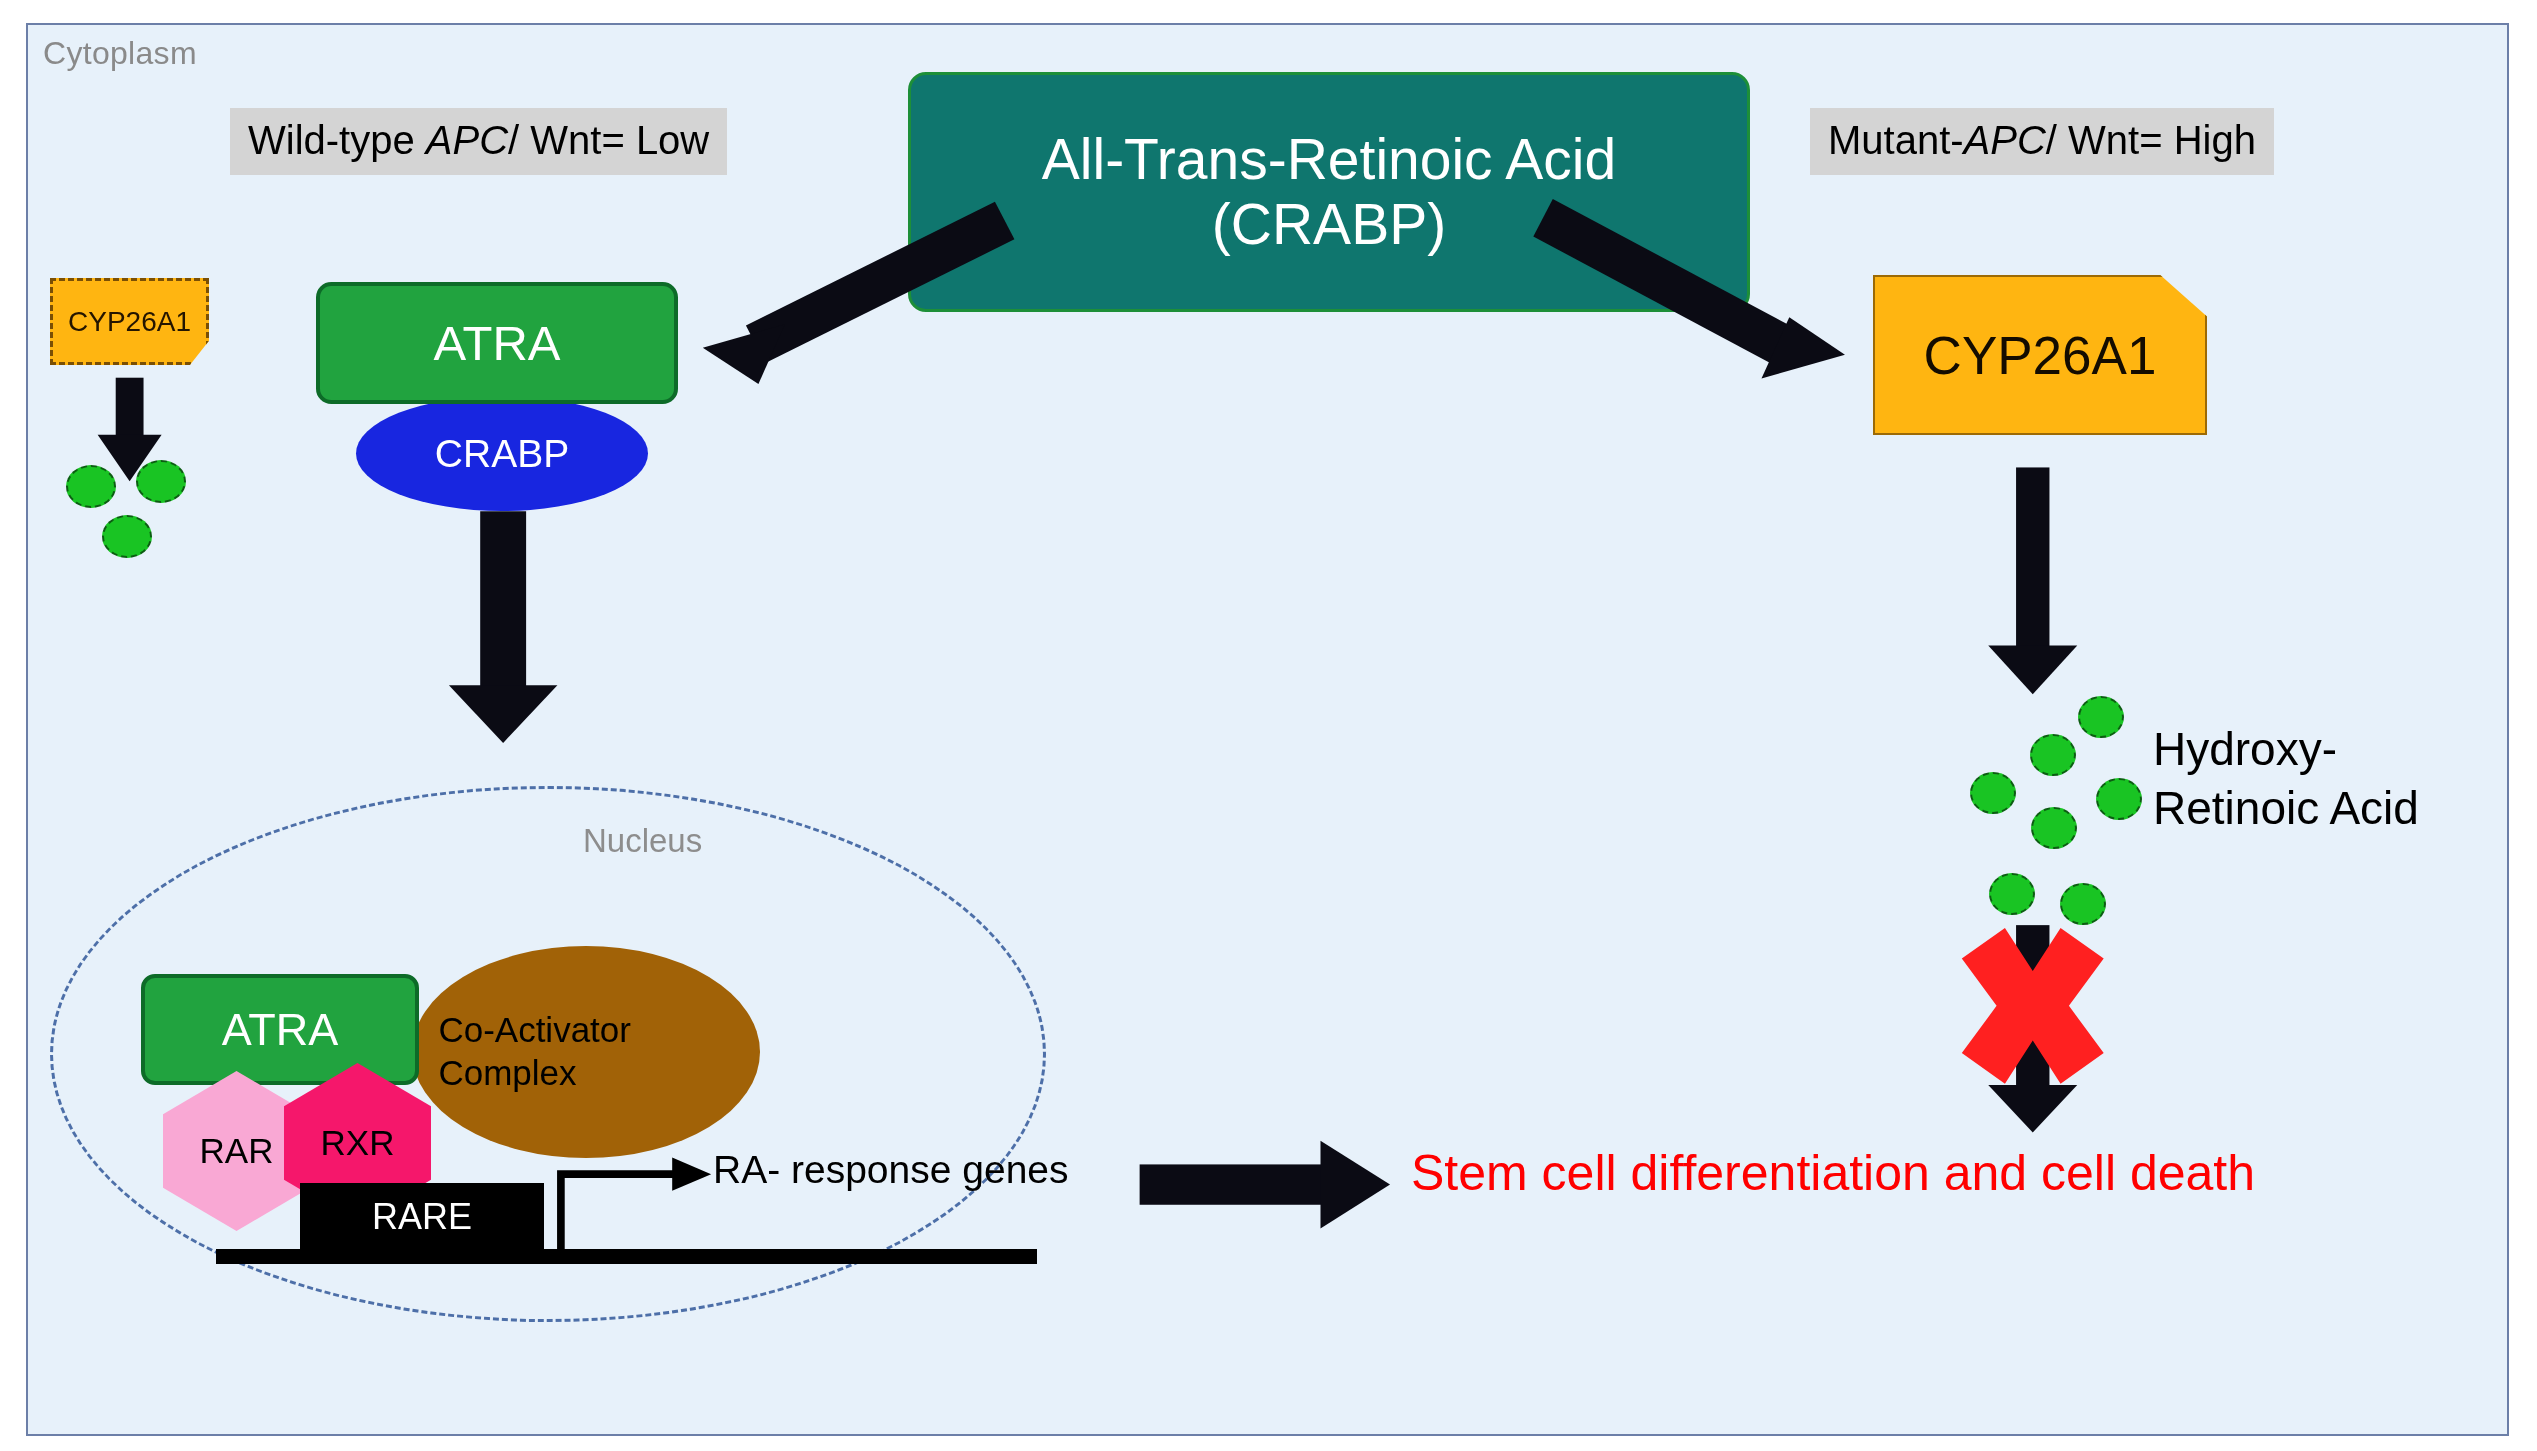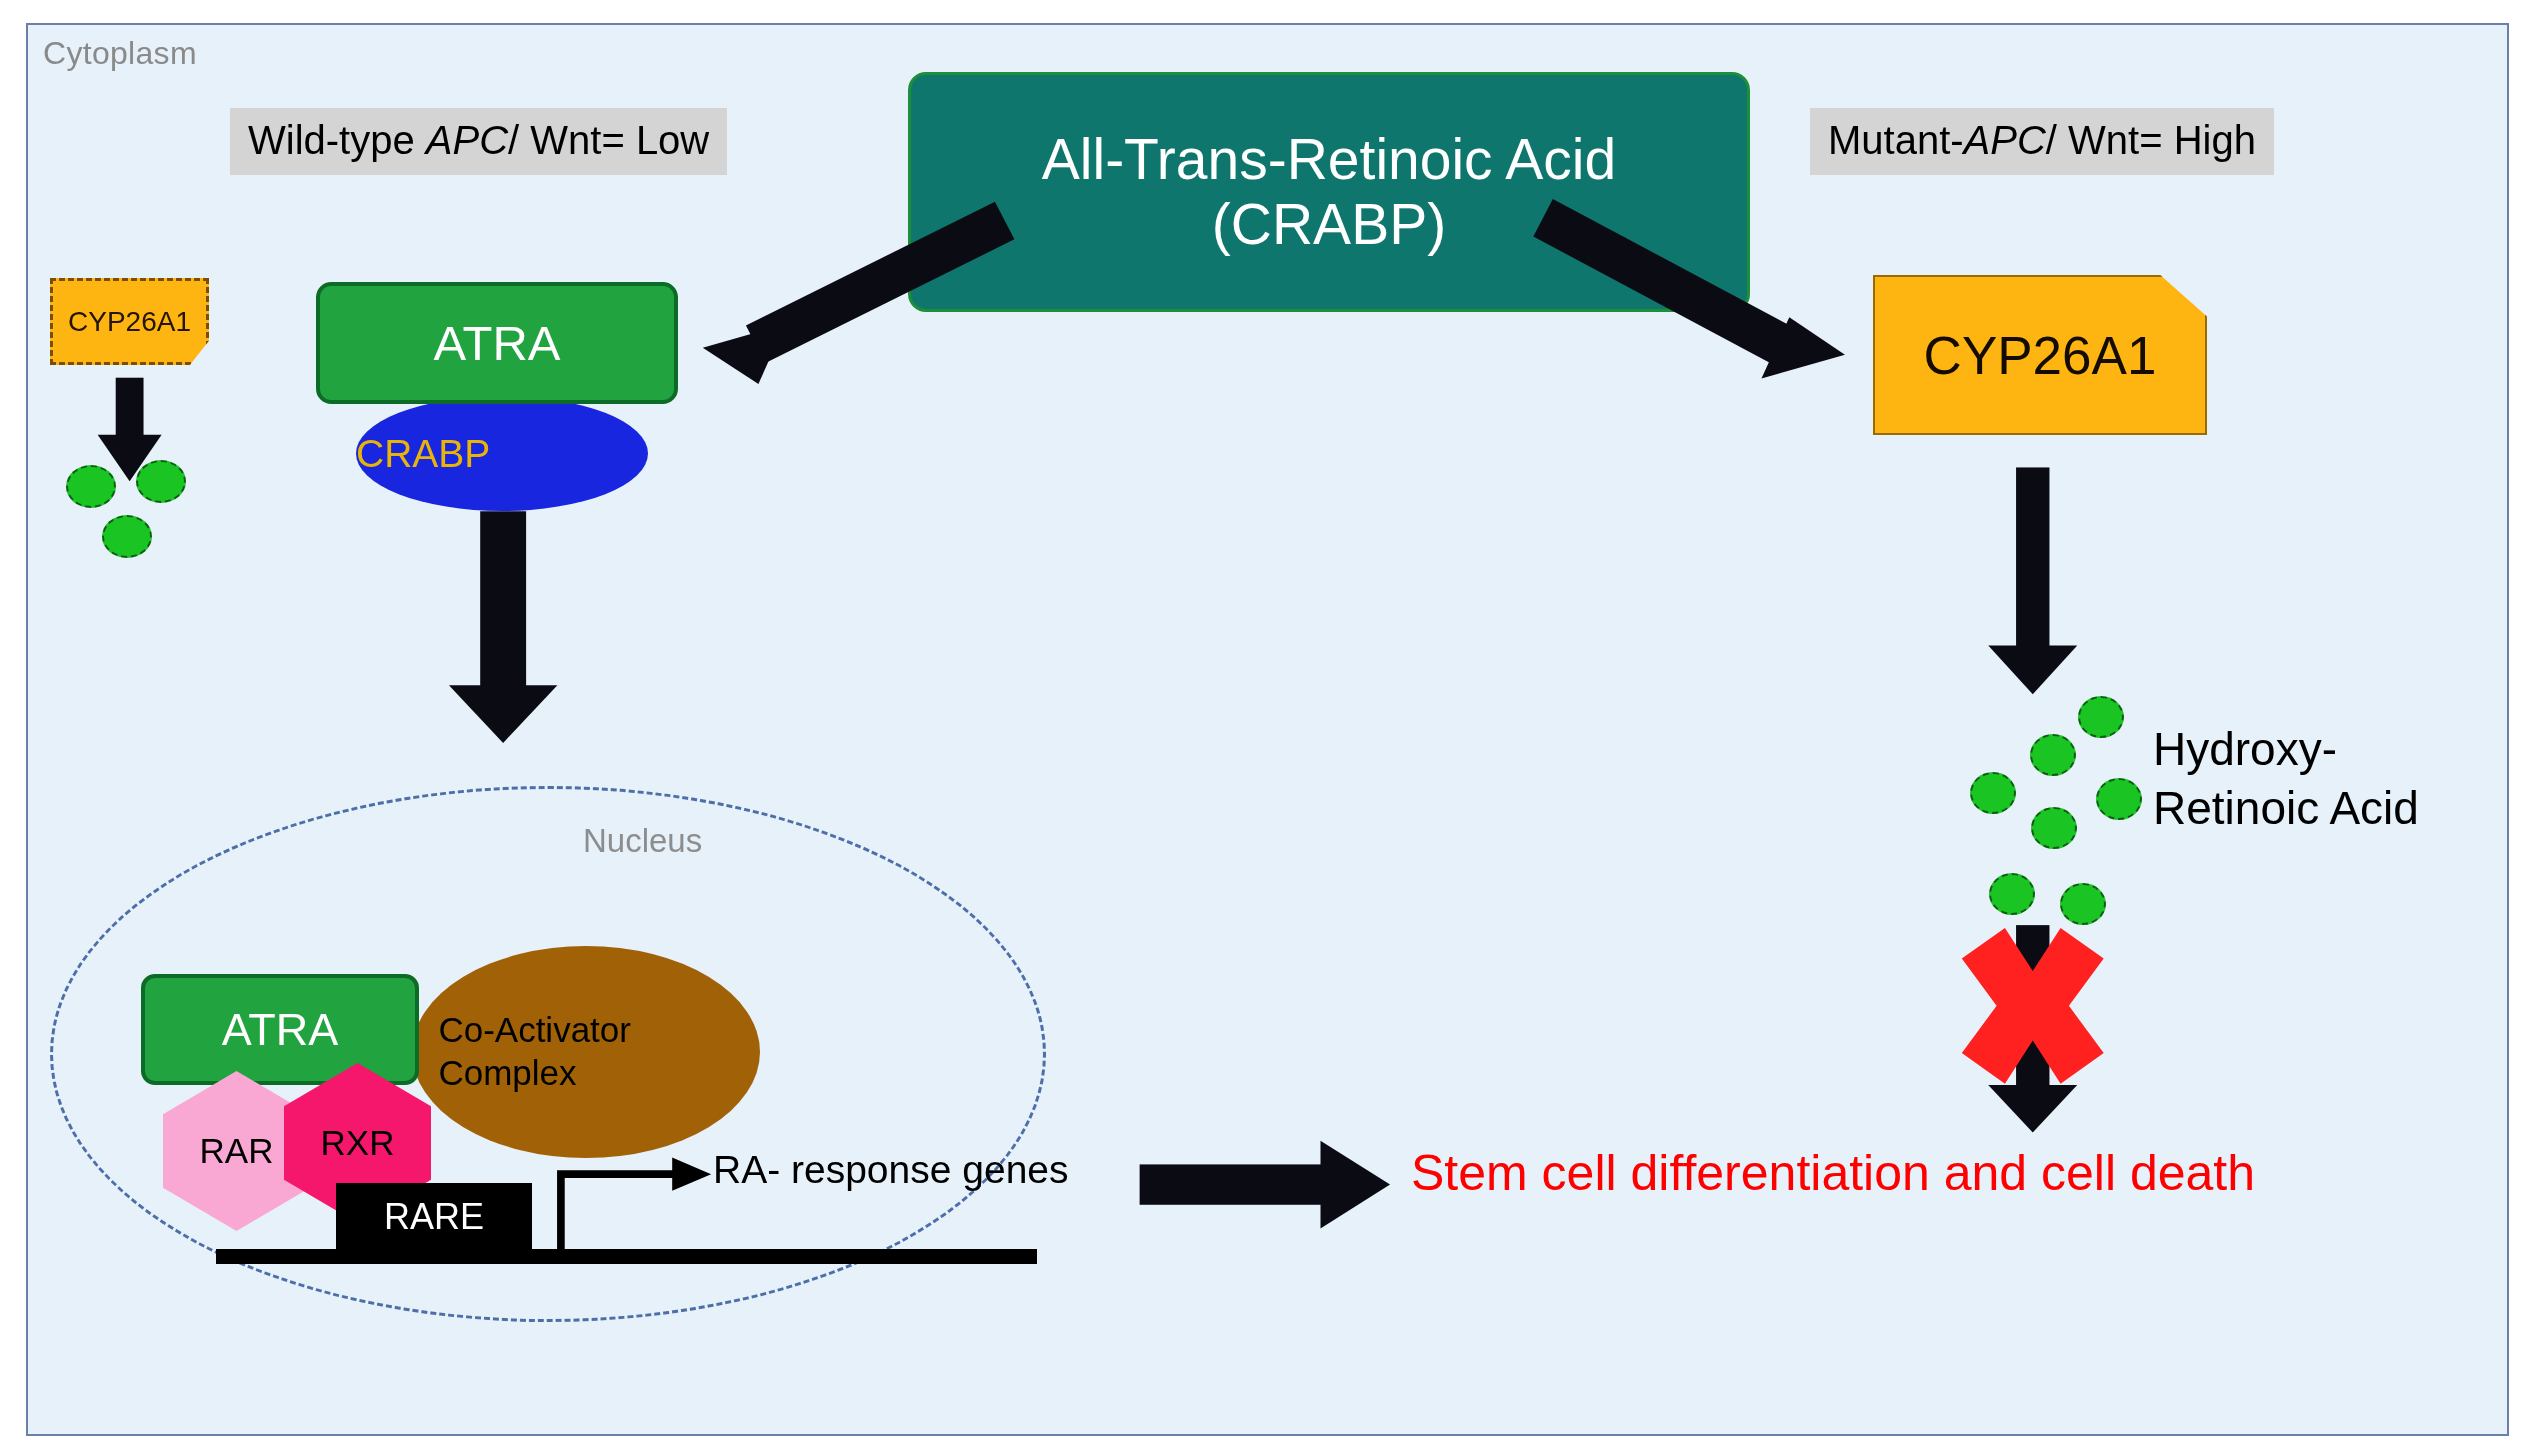--- a/index.html
+++ b/index.html
@@ -83,21 +83,22 @@
   #crabp-ellipse {
     position: absolute;
     left: 356px;
     top: 396px;
     width: 292px;
     height: 115px;
     background: #1826e0;
     border-radius: 50%;
     display: flex;
     align-items: center;
-    color: #eab308;
+    justify-content: center;
+    color: #ffffff;
     font-size: 39px;
   }
   #atra-cyto {
     position: absolute;
     left: 316px;
     top: 282px;
     width: 362px;
     height: 122px;
     background: #21a33f;
     border: 4.2px solid #0d6b28;
@@ -228,30 +229,29 @@
     left: 284px;
     top: 1063px;
     width: 147px;
     height: 160px;
     background: #f5176b;
   }
   #rare-box {
     position: absolute;
     left: 300px;
     top: 1183px;
-    width: 196px;
+    width: 244px;
     height: 68px;
     background: #000000;
     display: flex;
     align-items: center;
     justify-content: center;
     color: #ffffff;
     font-size: 36px;
     z-index: 6;
-    margin-left: 36px;
   }
   #dna-line {
     position: absolute;
     left: 216px;
     top: 1249px;
     width: 821px;
     height: 15.3px;
     background: #000000;
     z-index: 5;
   }

